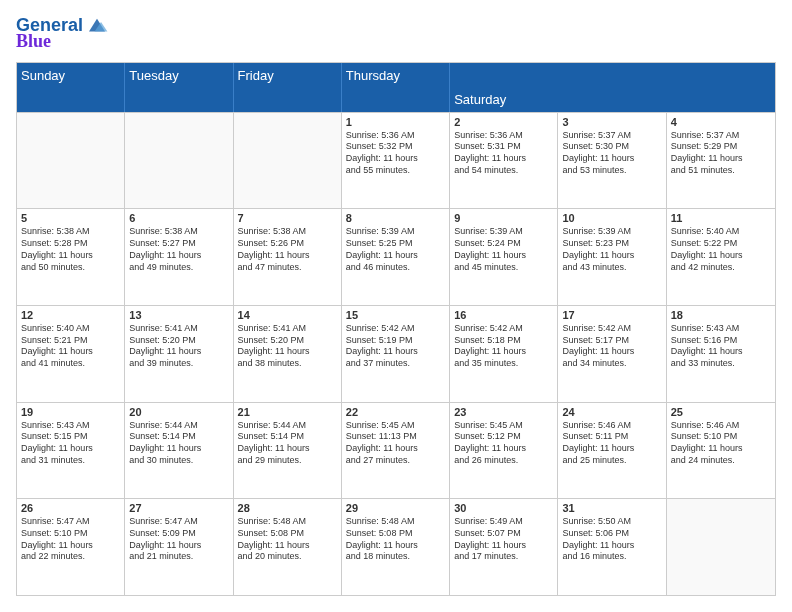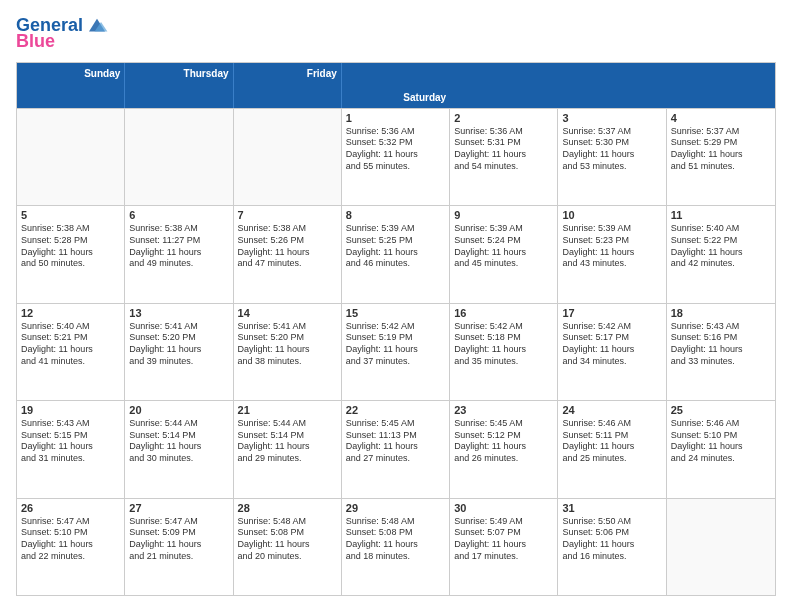--- a/index.html
+++ b/index.html
@@ -60,24 +60,24 @@
       flex-direction: column;
       border: 1px solid #ccc;
     }
     .cal-header {
       display: grid;
       grid-template-columns: repeat(7, 1fr);
       background: #1a5fa8;
     }
     .cal-header-cell {
       color: #fff;
-      font-size: 10px;
-      font-weight: bold;
+      font-size: 13px;
+      font-weight: normal;
       padding: 5px 4px;
-      text-align: right;
+      text-align: left;
       border-right: 1px solid #3a7fc8;
     }
     .cal-header-cell:last-child {
       border-right: none;
       margin-top: 24px;
     }
     .cal-body {
       flex: 1;
       display: flex;
       flex-direction: column;
@@ -126,36 +126,37 @@
           <span class="logo-text">
             <span>General</span>
           </span>
           <svg class="logo-icon" viewBox="0 0 30 22" xmlns="http://www.w3.org/2000/svg">
             <polygon points="5,18 15,2 25,18" fill="#1a5fa8" opacity="0.85"></polygon>
             <polygon points="12,18 20,6 28,18" fill="#5ba3d9" opacity="0.7"></polygon>
           </svg>
         </div>
         <div style="display:flex;align-items:center;margin-top:-4px;">
           <span class="logo-text">
-            <span style="color:#ec4899;font-weight:bold;font-size:18px;">Blue</span>
+            <span style="color:#6d28d9;font-weight:bold;font-size:18px;font-family:Liberation Serif, serif;">Blue</span>
           </span>
         </div>
       </div>
     </div>
     <div class="title-block">
       <div class="calendar-title"></div>
       <div class="calendar-subtitle"></div>
     </div>
   </div>
 
   <div class="calendar">
     <div class="cal-header" id="cal-header">
         <div class="cal-header-cell">Sunday</div>
+        <div class="cal-header-cell">Tuesday</div>
+        <div class="cal-header-cell">Friday</div>
         <div class="cal-header-cell">Thursday</div>
-        <div class="cal-header-cell">Friday</div>
         <div class="cal-header-cell">Saturday</div>
       </div>
     <div class="cal-body" id="cal-body">
         <div class="cal-row">
           <div class="cal-cell empty"></div>
           <div class="cal-cell empty"></div>
           <div class="cal-cell empty"></div>
           <div class="cal-cell">
             <span class="day-num">1</span>
             <span class="cell-line">Sunrise: 5:36 AM</span>
@@ -189,21 +190,21 @@
           <div class="cal-cell">
             <span class="day-num">5</span>
             <span class="cell-line">Sunrise: 5:38 AM</span>
             <span class="cell-line">Sunset: 5:28 PM</span>
             <span class="cell-line">Daylight: 11 hours</span>
             <span class="cell-line">and 50 minutes.</span>
           </div>
           <div class="cal-cell">
             <span class="day-num">6</span>
             <span class="cell-line">Sunrise: 5:38 AM</span>
-            <span class="cell-line">Sunset: 11:27 PM</span>
+            <span class="cell-line">Sunset: 5:27 PM</span>
             <span class="cell-line">Daylight: 11 hours</span>
             <span class="cell-line">and 49 minutes.</span>
           </div>
           <div class="cal-cell">
             <span class="day-num">7</span>
             <span class="cell-line">Sunrise: 5:38 AM</span>
             <span class="cell-line">Sunset: 5:26 PM</span>
             <span class="cell-line">Daylight: 11 hours</span>
             <span class="cell-line">and 47 minutes.</span>
           </div>

